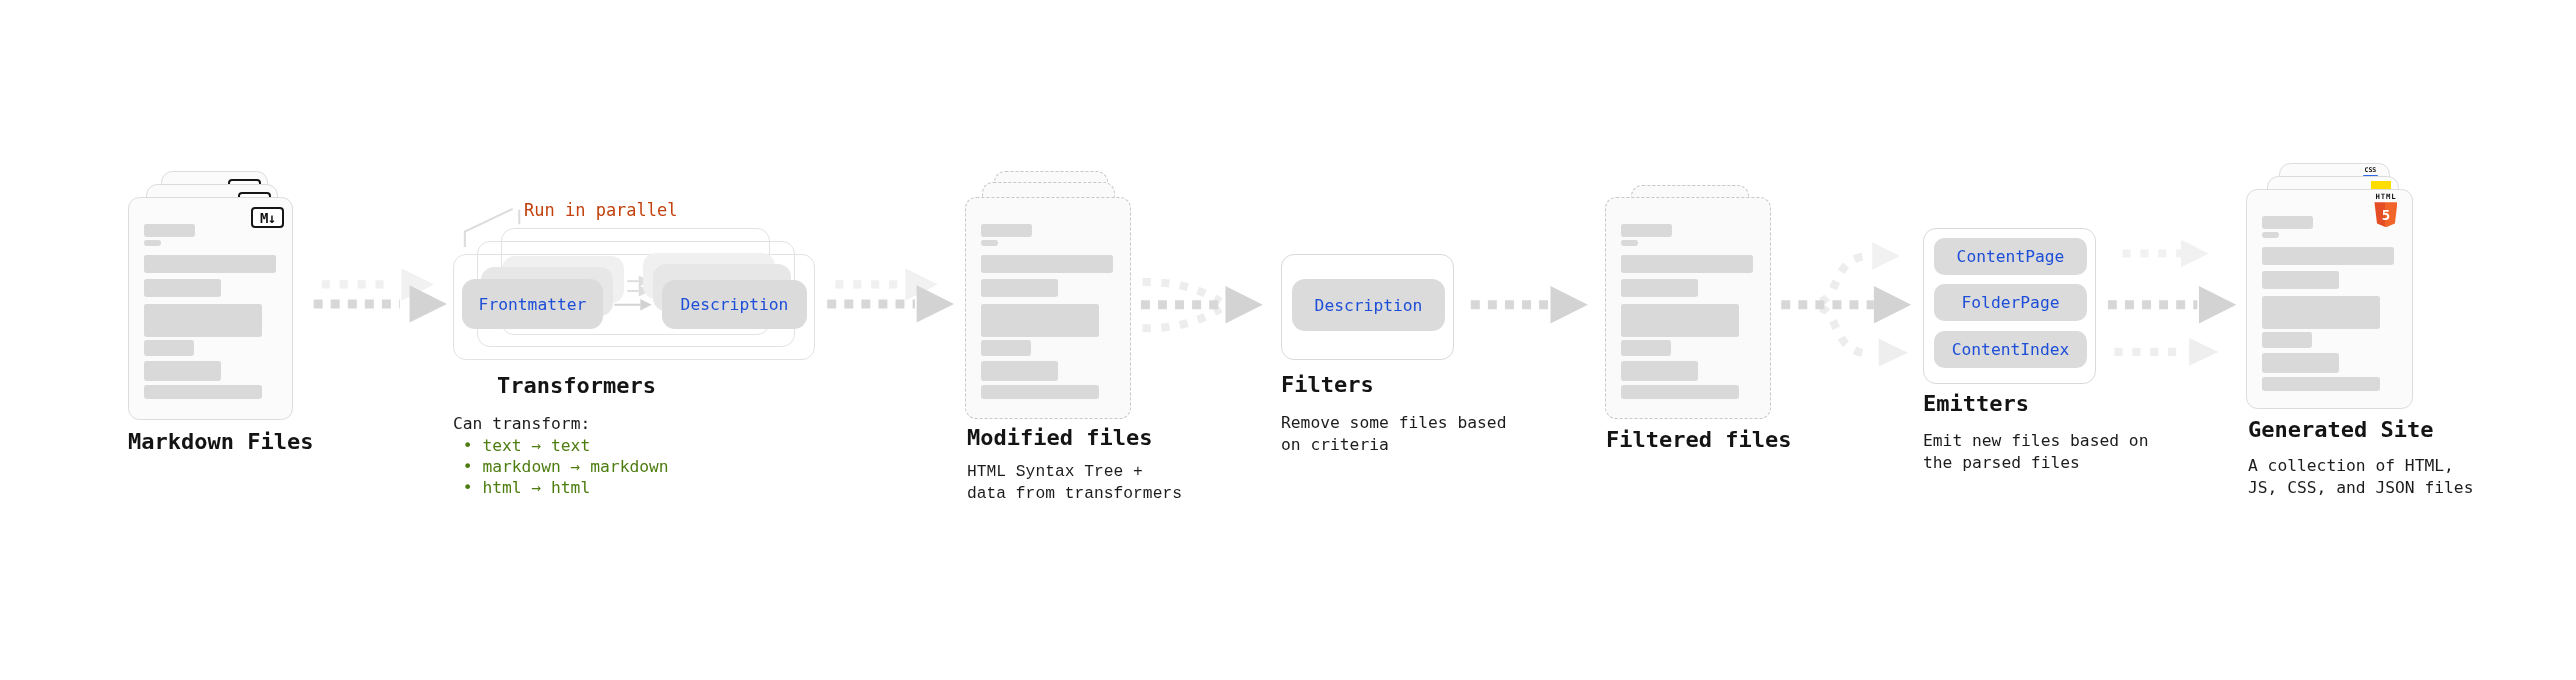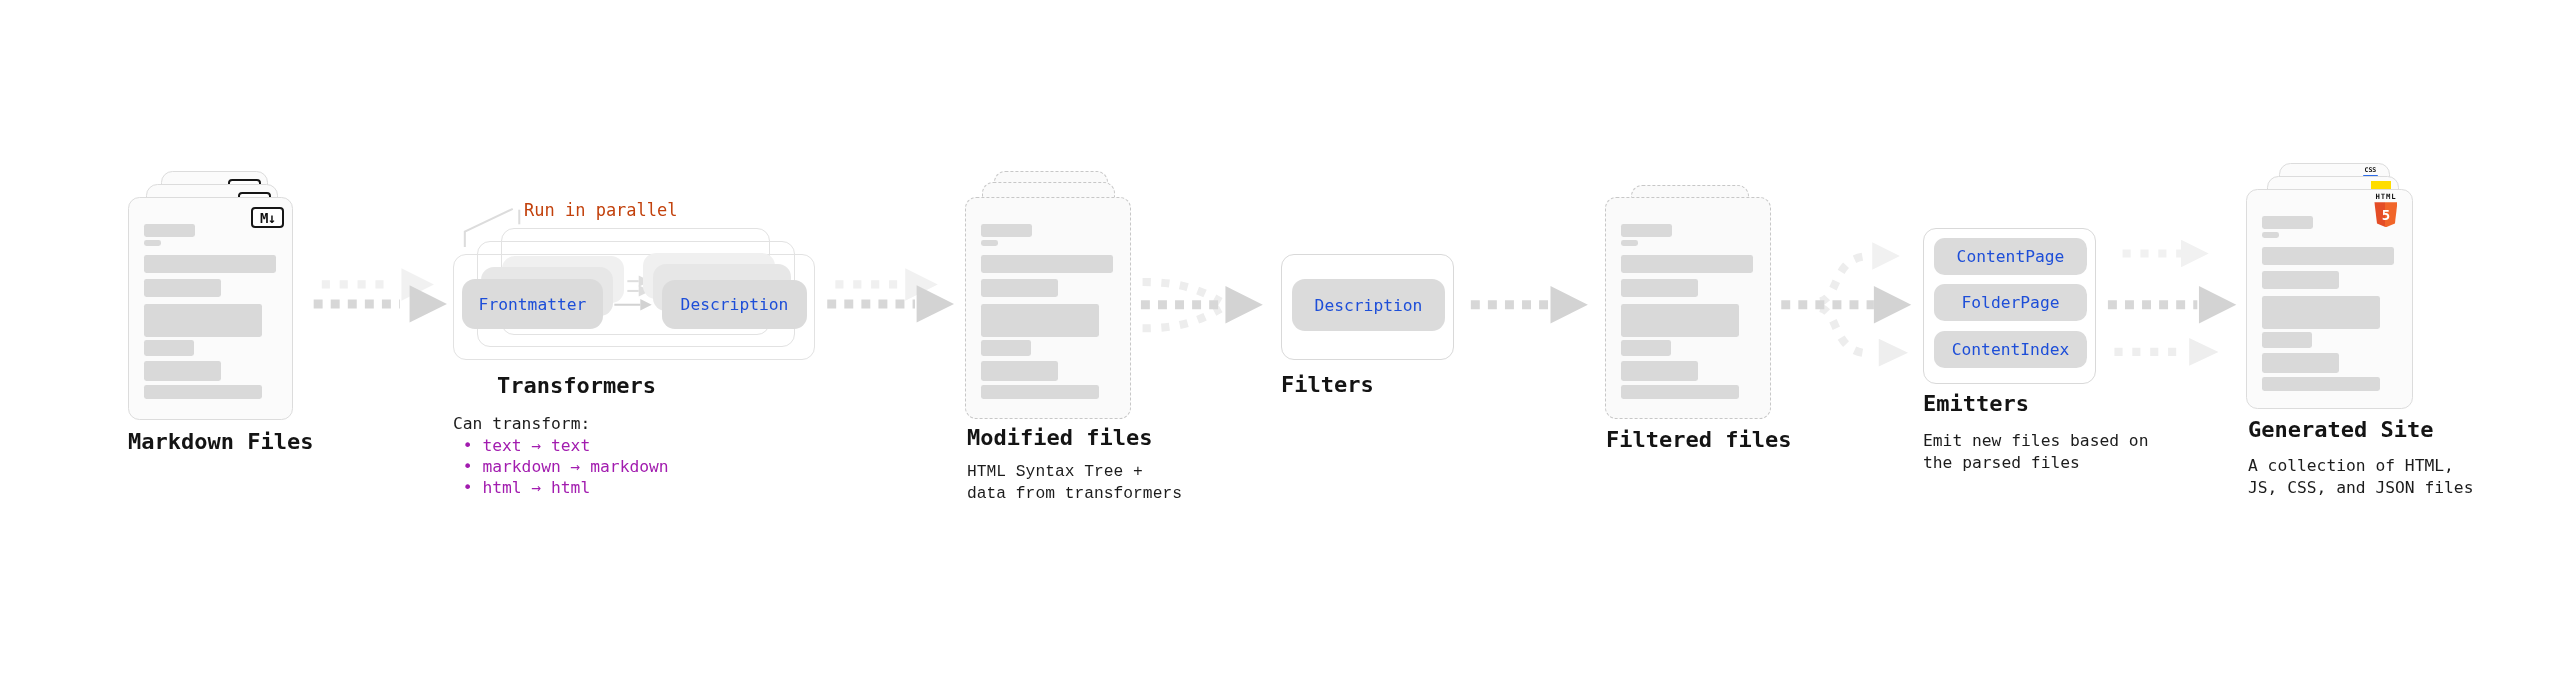--- a/index.html
+++ b/index.html
@@ -42,21 +42,21 @@
   .sheet{position:absolute;border:1.6px solid #e2e2e2;border-radius:13px;background:transparent;box-sizing:border-box;}
   .box{position:absolute;border:1.6px solid #d9d9d9;border-radius:13px;background:#fff;box-sizing:border-box;}
   .pill{position:absolute;background:#dbdbdb;border-radius:13px;display:flex;align-items:center;justify-content:center;
     font-size:16.3px;font-weight:500;color:#1d4ed8;box-sizing:border-box;}
   .pill.ghost1{background:#e7e7e7;}
   .pill.ghost2{background:#f0f0f0;}
 
   
   .label{position:absolute;font-size:22px;font-weight:600;color:#141414;letter-spacing:0;white-space:nowrap;}
   .sub{position:absolute;font-size:16.3px;font-weight:500;color:#1c1c1c;line-height:22px;white-space:pre-line;}
-  .bullets{position:absolute;font-size:16.3px;font-weight:500;color:#a21caf;line-height:21px;}
+  .bullets{position:absolute;font-size:16.3px;font-weight:500;color:#4d7c0f;line-height:21px;}
   .bullets div{padding-left:9.8px;white-space:nowrap;}
   .note{position:absolute;font-size:17px;font-weight:500;color:#c2410c;white-space:nowrap;}
 </style>
 </head>
 <body>
 
 <div id="canvas">
 
   <svg id="arrow-layer" viewBox="0 0 3170 838">
 
@@ -190,20 +190,22 @@
   <div class="sub" style="left:967px;top:461px;font-family:Liberation Mono, monospace;">HTML Syntax Tree +
 data from transformers</div>
 
   <div>
     <div class="box" style="left:1281px;top:254px;width:173px;height:106px;"></div>
     <div class="pill" style="left:1292px;top:279px;width:153px;height:52px;z-index:2;">
       <span>Description</span>
     </div>
   </div>
   <div class="label" style="left:1281px;top:372px;">Filters</div>
+  <div class="sub" style="left:1281px;top:412px;">Remove some files based
+on criteria</div>
 
   <div>
     <div class="doc dashed" style="left:1631px;top:185px;width:118px;height:222px;z-index:1;"></div>
     <div class="doc dashed" style="left:1605px;top:197px;width:166px;height:222px;z-index:2;">
       <div class="bar b1"></div>
       <div class="bar b2"></div>
       <div class="bar b3"></div>
       <div class="bar b4"></div>
       <div class="bar b5"></div>
       <div class="bar b6"></div>

